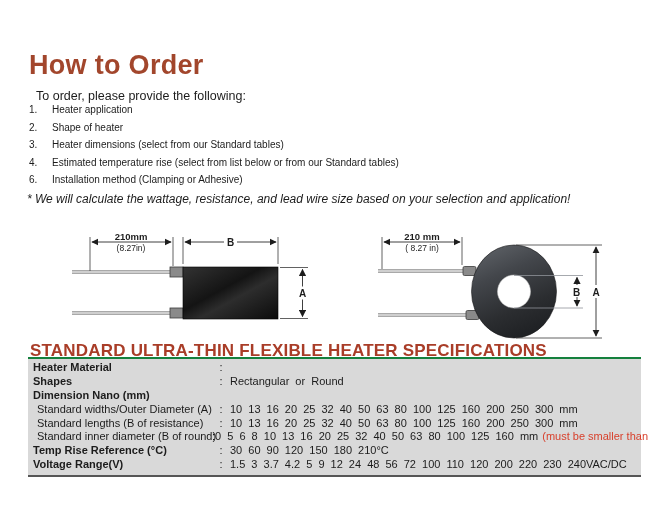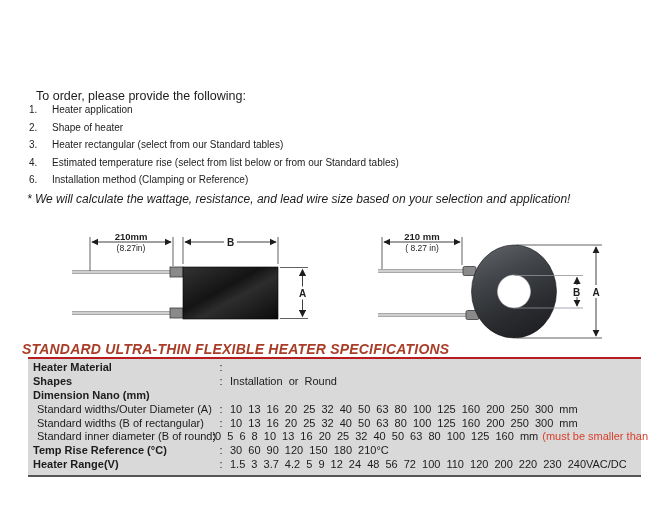--- a/index.html
+++ b/index.html
@@ -17,45 +17,46 @@
   #diagrams{left:0;top:224px;width:650px;height:121px;}
   svg text{font-family:"Liberation Sans",sans-serif;fill:#1d1d1d;}
   .dimnum{font-size:9.5px;font-weight:bold;}
   .dimin{font-size:8.5px;}
   .dimletter{font-size:10px;font-weight:bold;}
   .dimline{stroke:#2a2a2a;stroke-width:0.9;fill:none;}
   .extline{stroke:#3a3a3a;stroke-width:0.8;fill:none;}
   .wire-out{stroke:#8d8d8d;stroke-width:3.6;}
   .wire-in{stroke:#cfcfcf;stroke-width:2;}
 
-  #spec-heading{left:22px;top:341px;font-size:14px;font-weight:bold;color:#a93d28;letter-spacing:.2px;font-style:italic;}
+  #spec-heading{left:30px;top:341px;font-size:17px;font-weight:bold;color:#a93d28;letter-spacing:.2px;}
   #spec-table{left:28px;top:357px;width:613px;background:#d9d9d9;
-              border-top:2px solid #b91c1c;border-bottom:2px solid #565656;
+              border-top:2px solid #15803d;border-bottom:2px solid #565656;
               padding:2px 0 3px 0;font-size:11px;}
   .trow{display:flex;height:13.9px;align-items:center;line-height:13.9px;white-space:nowrap;}
   .tlabel{width:184px;padding-left:5px;box-sizing:border-box;}
   .trow.bold .tlabel{font-weight:bold;}
   .trow.indent .tlabel{padding-left:9px;}
   .tcolon{width:18px;text-align:center;}
   .tvalue{flex:1;word-spacing:3px;}
   .tnote{color:#d8402c;margin-left:4px;word-spacing:0;}
 </style>
 </head>
 <body>
 
 <div id="page">
 
+  <div id="page-title" class="abs">How to Order</div>
   <div id="intro" class="abs">To order, please provide the following:</div>
 
   <div id="order-list" class="abs">
     <div class="oli"><span class="num">1.</span><span>Heater application</span></div>
     <div class="oli"><span class="num">2.</span><span>Shape of heater</span></div>
-    <div class="oli"><span class="num">3.</span><span>Heater rectangular (select from our Standard tables)</span></div>
+    <div class="oli"><span class="num">3.</span><span>Heater dimensions (select from our Standard tables)</span></div>
     <div class="oli"><span class="num">4.</span><span>Estimated temperature rise (select from list below or from our Standard tables)</span></div>
-    <div class="oli"><span class="num">6.</span><span>Installation method (Clamping or Reference)</span></div>
+    <div class="oli"><span class="num">6.</span><span>Installation method (Clamping or Adhesive)</span></div>
   </div>
 
   <div id="order-note" class="abs">* We will calculate the wattage, resistance, and lead wire size based on your selection and application!</div>
 
   <svg id="diagrams" class="abs" viewBox="0 0 650 121">
     <defs>
       <marker id="arr" viewBox="0 0 10 10" refX="9" refY="5" markerWidth="8" markerHeight="8" orient="auto-start-reverse">
         <path d="M0,0 L10,5 L0,10 z" fill="#1d1d1d"></path>
       </marker>
       <linearGradient id="gRect" x1="0" y1="0" x2="1" y2="1">
@@ -139,47 +140,47 @@
   <div id="spec-heading" class="abs">STANDARD ULTRA-THIN FLEXIBLE HEATER SPECIFICATIONS</div>
 
   <div id="spec-table" class="abs">
     <div class="trow bold">
       <span class="tlabel">Heater Material</span>
         <span class="tcolon">:</span>
     </div>
     <div class="trow bold">
       <span class="tlabel">Shapes</span>
         <span class="tcolon">:</span>
-        <span class="tvalue"><span>Installation or Round</span><span class="tnote"></span></span>
+        <span class="tvalue"><span>Rectangular or Round</span><span class="tnote"></span></span>
     </div>
     <div class="trow bold">
       <span class="tlabel">Dimension Nano (mm)</span>
         <span class="tcolon"></span>
         <span class="tvalue"><span></span><span class="tnote"></span></span>
     </div>
     <div class="trow indent">
       <span class="tlabel">Standard widths/Outer Diameter (A)</span>
         <span class="tcolon">:</span>
         <span class="tvalue"><span>10 13 16 20 25 32 40 50 63 80 100 125 160 200 250 300 mm</span><span class="tnote"></span></span>
     </div>
     <div class="trow indent">
-      <span class="tlabel">Standard widths (B of rectangular)</span>
+      <span class="tlabel">Standard lengths (B of resistance)</span>
         <span class="tcolon">:</span>
         <span class="tvalue"><span>10 13 16 20 25 32 40 50 63 80 100 125 160 200 250 300 mm</span><span class="tnote"></span></span>
     </div>
     <div class="trow indent">
       <span class="tlabel">Standard inner diameter (B of round)</span>
         <span class="tcolon">:</span>
         <span class="tvalue"><span>0 5 6 8 10 13 16 20 25 32 40 50 63 80 100 125 160 mm</span><span class="tnote">(must be smaller than A)</span></span>
     </div>
     <div class="trow bold">
       <span class="tlabel">Temp Rise Reference (°C)</span>
         <span class="tcolon">:</span>
         <span class="tvalue"><span>30 60 90 120 150 180 210°C</span><span class="tnote"></span></span>
     </div>
     <div class="trow bold">
-      <span class="tlabel">Heater Range(V)</span>
+      <span class="tlabel">Voltage Range(V)</span>
         <span class="tcolon">:</span>
         <span class="tvalue"><span>1.5 3 3.7 4.2 5 9 12 24 48 56 72 100 110 120 200 220 230 240VAC/DC</span><span class="tnote"></span></span>
     </div>
   </div>
 
 </div>
 
 </body></html>

